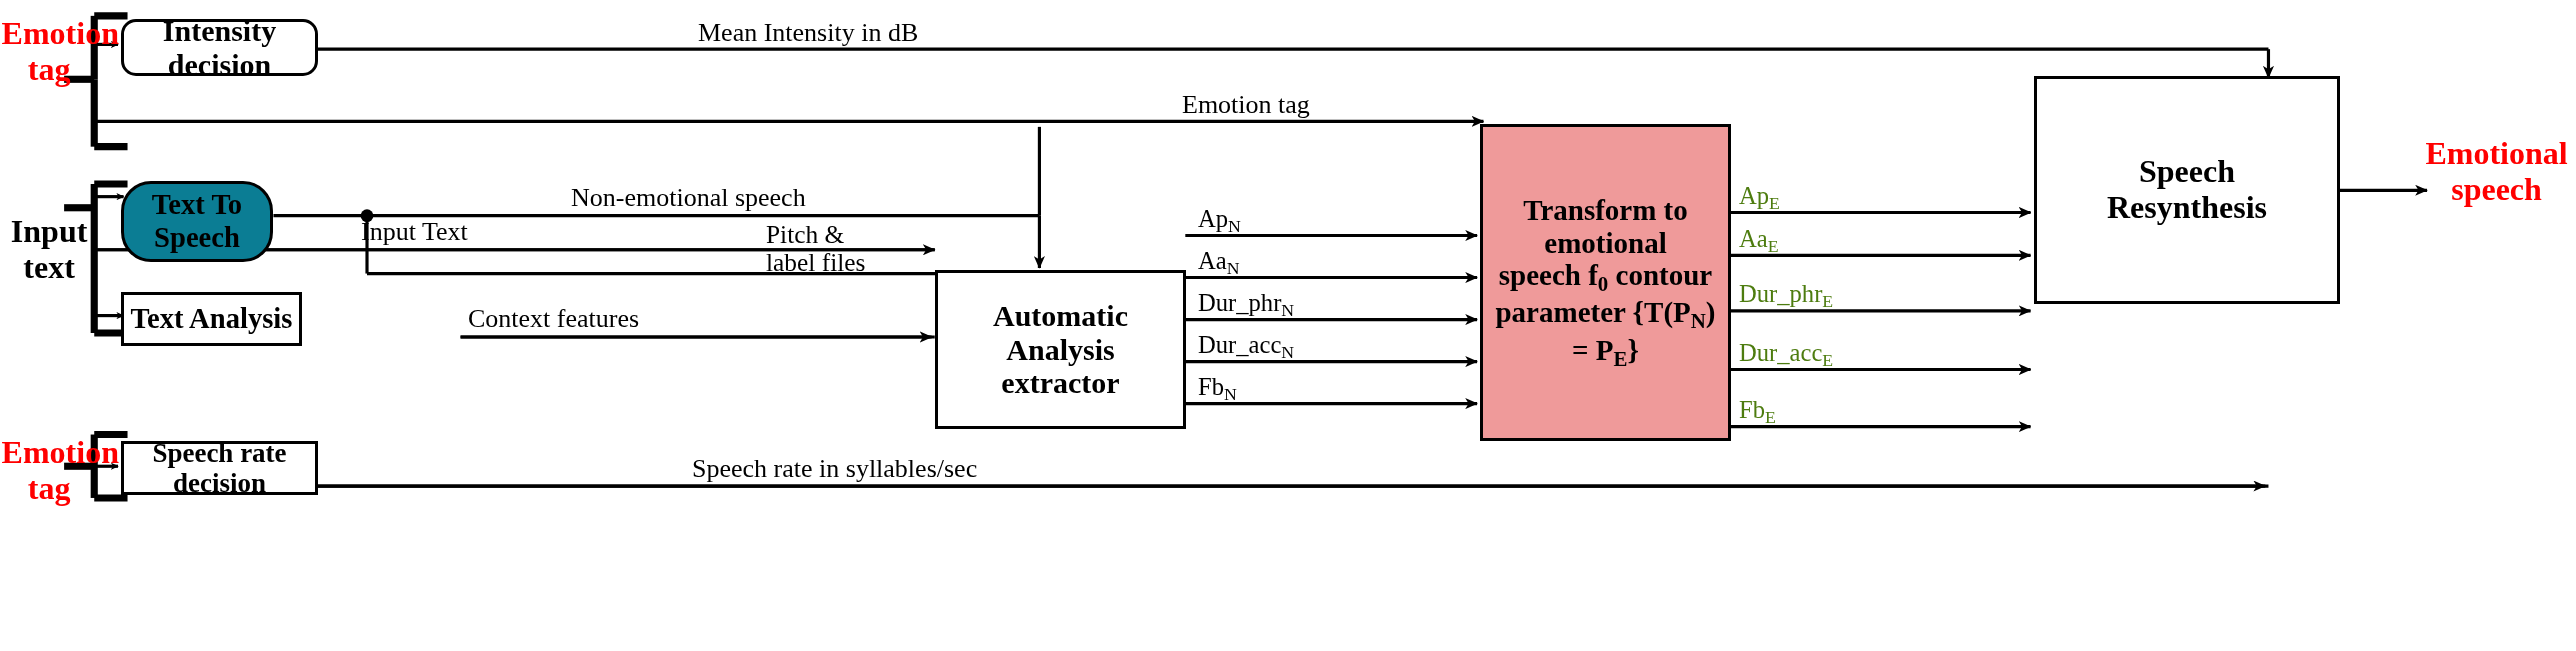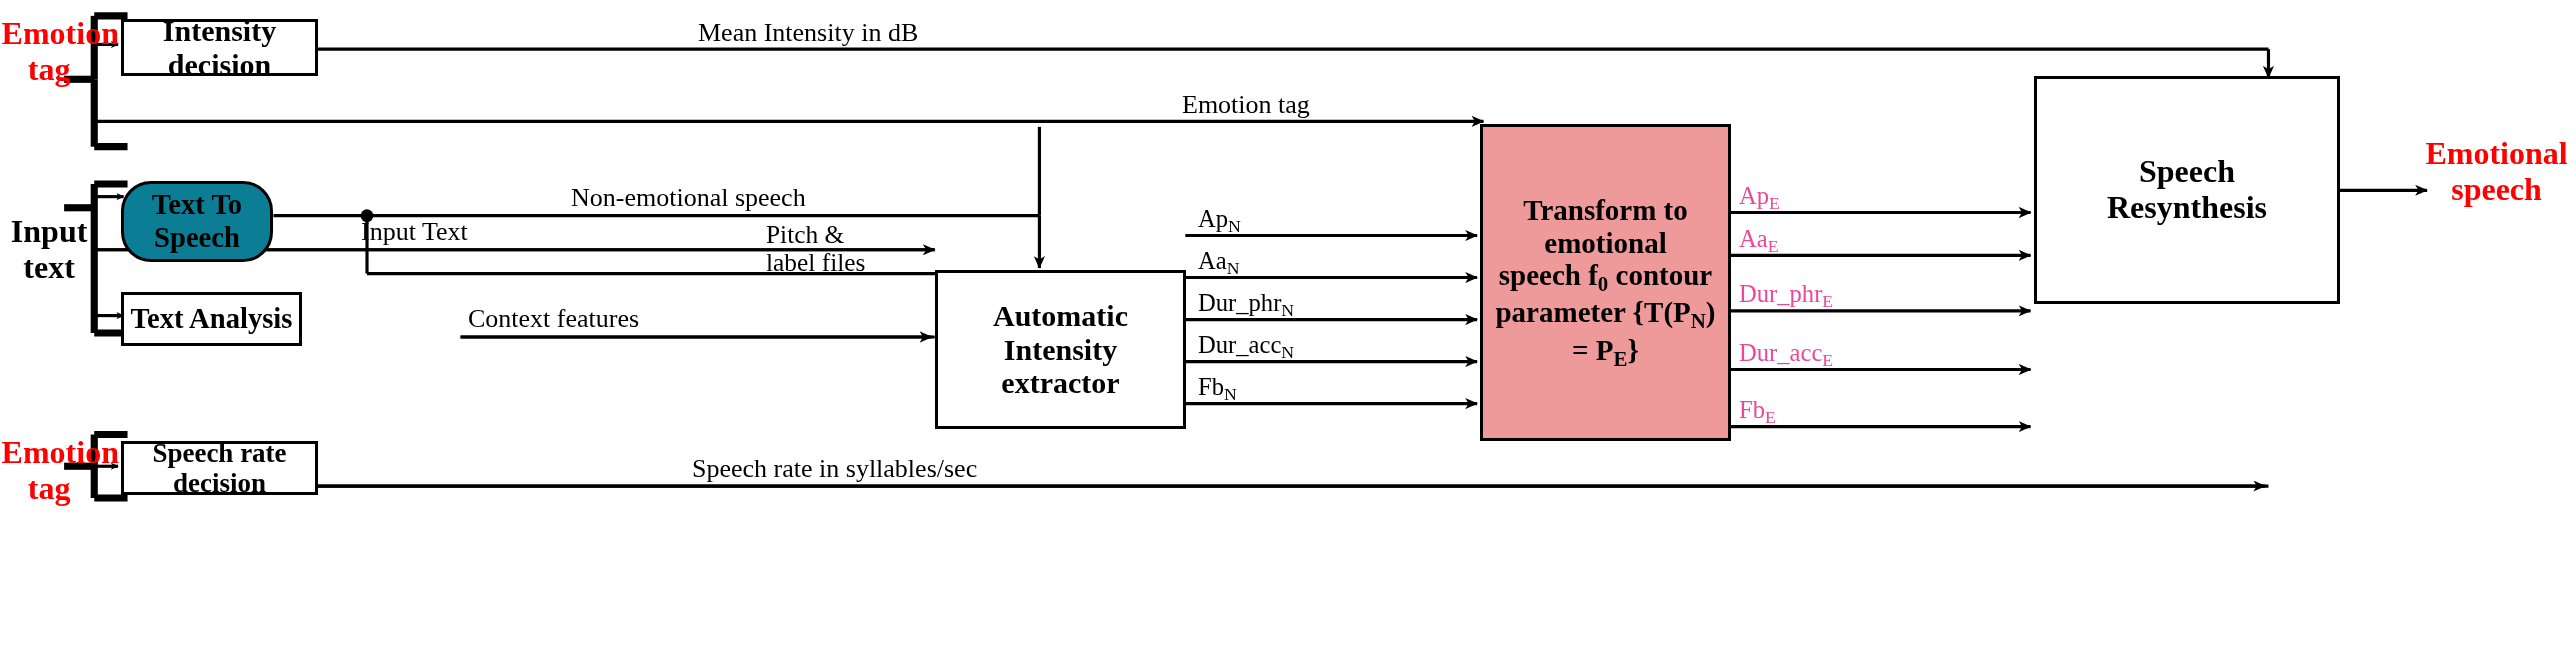--- a/index.html
+++ b/index.html
@@ -46,21 +46,21 @@
     justify-content: flex-end;
   }
   .lbl {
     position: absolute;
     color: #000000;
     font-weight: normal;
     white-space: nowrap;
     line-height: 1.1;
   }
   .lbl.red {
-    color: #ec4899;
+    color: #4d7c0f;
   }
   .io {
     position: absolute;
     color: #ff0000;
     font-weight: bold;
     text-align: center;
     line-height: 1.12;
     white-space: nowrap;
   }
   .io.black {
@@ -170,21 +170,21 @@
   <div class="io" style="left:1.6px; top:435px; width:95px; font-size:32px;">
     <span>Emotion</span><br>
     <span>tag</span>
   </div>
 
   <div class="io" style="left:2417px; top:136px; width:159px; font-size:32px;">
     <span>Emotional</span><br>
     <span>speech</span>
   </div>
 
-  <div class="node" style="left:121px; top:19px; width:197px; height:57px; font-size:30px;">
+  <div class="node" style="left:121px; top:19px; width:197px; height:57px; font-size:30px;border-radius:15px;">
     <span>Intensity decision</span>
   </div>
 
   <div class="node teal" style="left:121px; top:181px; width:152px; height:81px; font-size:28.6px;border-radius:30px;">
     <span>
       <span>Text To</span><br>
       <span>Speech</span>
     </span>
   </div>
 
@@ -192,21 +192,21 @@
     <span>Speech rate decision</span>
   </div>
 
   <div class="node" style="left:121px; top:292px; width:181px; height:54px; font-size:28.6px;">
     <span>Text Analysis</span>
   </div>
 
   <div class="node" style="left:935px; top:270px; width:251px; height:159px; font-size:30px;">
     <span>
       <span>Automatic</span><br>
-      <span>Intensity</span><br>
+      <span>Analysis</span><br>
       <span>extractor</span>
     </span>
   </div>
 
   <div class="node pink" style="left:1480px; top:124px; width:251px; height:317px; font-size:29px;">
     <span style="padding:0 4.8px;">
       <span>Transform to emotional</span><br>
       <span>
         <span>speech f</span><sub>0</sub><span> contour</span>
       </span><br>

